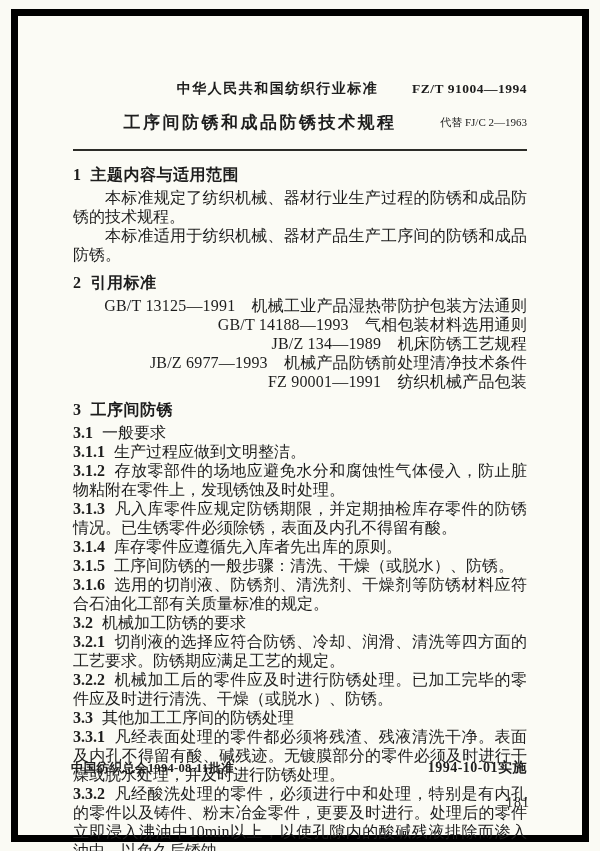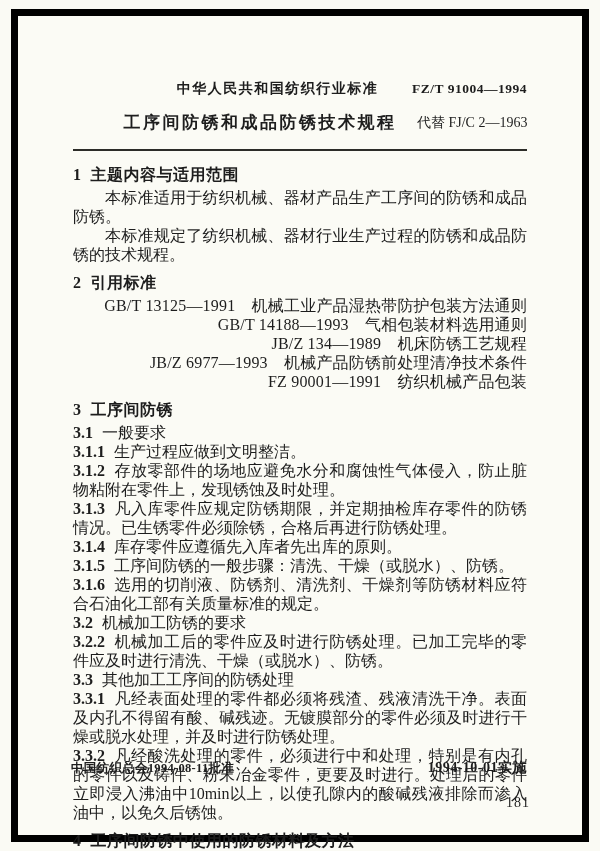--- a/index.html
+++ b/index.html
@@ -47,21 +47,21 @@
   }
   .doc-title {
     flex: 1;
     text-align: center;
     padding-left: 30px;
     font-size: 17px;
     font-weight: bold;
     letter-spacing: 2.5px;
   }
   .replaces {
-    font-size: 14px;
+    font-size: 11px;
     white-space: nowrap;
     width: 110px;
     text-align: right;
   }
   .head-rule {
     margin-top: 15px;
     height: 0;
     border-top: 2px solid #2c2c28;
   }
   
@@ -108,37 +108,38 @@
     </div>
     <div class="title-row">
       <div class="doc-title">工序间防锈和成品防锈技术规程</div>
       <div class="replaces">代替 FJ/C 2—1963</div>
     </div>
     <div class="head-rule"></div>
   </header>
 
   <main class="doc-body">
       <p class="block section"><span class="num">1</span><span class="txt">主题内容与适用范围</span></p>
+      <p class="block para"><span class="txt">本标准规定了纺织机械、器材行业生产过程的防锈和成品防锈的技术规程。</span></p>
       <p class="block para"><span class="txt">本标准适用于纺织机械、器材产品生产工序间的防锈和成品防锈。</span></p>
-      <p class="block para"><span class="txt">本标准规定了纺织机械、器材行业生产过程的防锈和成品防锈的技术规程。</span></p>
       <p class="block section"><span class="num">2</span><span class="txt">引用标准</span></p>
       <p class="block ref"><span class="txt">GB/T 13125—1991　机械工业产品湿热带防护包装方法通则</span></p>
       <p class="block ref"><span class="txt">GB/T 14188—1993　气相包装材料选用通则</span></p>
       <p class="block ref"><span class="txt">JB/Z 134—1989　机床防锈工艺规程</span></p>
       <p class="block ref"><span class="txt">JB/Z 6977—1993　机械产品防锈前处理清净技术条件</span></p>
       <p class="block ref"><span class="txt">FZ 90001—1991　纺织机械产品包装</span></p>
       <p class="block section"><span class="num">3</span><span class="txt">工序间防锈</span></p>
       <p class="block clause"><span class="num">3.1</span><span class="txt">一般要求</span></p>
       <p class="block clause"><span class="num">3.1.1</span><span class="txt">生产过程应做到文明整洁。</span></p>
       <p class="block clause"><span class="num">3.1.2</span><span class="txt">存放零部件的场地应避免水分和腐蚀性气体侵入，防止脏物粘附在零件上，发现锈蚀及时处理。</span></p>
-      <p class="block clause"><span class="num">3.1.3</span><span class="txt">凡入库零件应规定防锈期限，并定期抽检库存零件的防锈情况。已生锈零件必须除锈，合格后再进行防锈处理。</span></p>
+      <p class="block clause"><span class="num">3.1.3</span><span class="txt">凡入库零件应规定防锈期限，并定期抽检库存零件的防锈情况。已生锈零件必须除锈，表面及内孔不得留有酸。</span></p>
       <p class="block clause"><span class="num">3.1.4</span><span class="txt">库存零件应遵循先入库者先出库的原则。</span></p>
       <p class="block clause"><span class="num">3.1.5</span><span class="txt">工序间防锈的一般步骤：清洗、干燥（或脱水）、防锈。</span></p>
       <p class="block clause"><span class="num">3.1.6</span><span class="txt">选用的切削液、防锈剂、清洗剂、干燥剂等防锈材料应符合石油化工部有关质量标准的规定。</span></p>
       <p class="block clause"><span class="num">3.2</span><span class="txt">机械加工防锈的要求</span></p>
+      <p class="block clause"><span class="num">3.2.1</span><span class="txt">切削液的选择应符合防锈、冷却、润滑、清洗等四方面的工艺要求。防锈期应满足工艺的规定。</span></p>
       <p class="block clause"><span class="num">3.2.2</span><span class="txt">机械加工后的零件应及时进行防锈处理。已加工完毕的零件应及时进行清洗、干燥（或脱水）、防锈。</span></p>
       <p class="block clause"><span class="num">3.3</span><span class="txt">其他加工工序间的防锈处理</span></p>
       <p class="block clause"><span class="num">3.3.1</span><span class="txt">凡经表面处理的零件都必须将残渣、残液清洗干净。表面及内孔不得留有酸、碱残迹。无镀膜部分的零件必须及时进行干燥或脱水处理，并及时进行防锈处理。</span></p>
       <p class="block clause"><span class="num">3.3.2</span><span class="txt">凡经酸洗处理的零件，必须进行中和处理，特别是有内孔的零件以及铸件、粉末冶金零件，更要及时进行。处理后的零件立即浸入沸油中10min以上，以使孔隙内的酸碱残液排除而渗入油中，以免久后锈蚀。</span></p>
       <p class="block section"><span class="num">4</span><span class="txt">工序间防锈中使用的防锈材料及方法</span></p>
       <p class="block para"><span class="txt">见表1。</span></p>
     </main>
 
   <footer class="doc-footer">
     <span class="approval">中国纺织总会1994-08-11批准</span>

